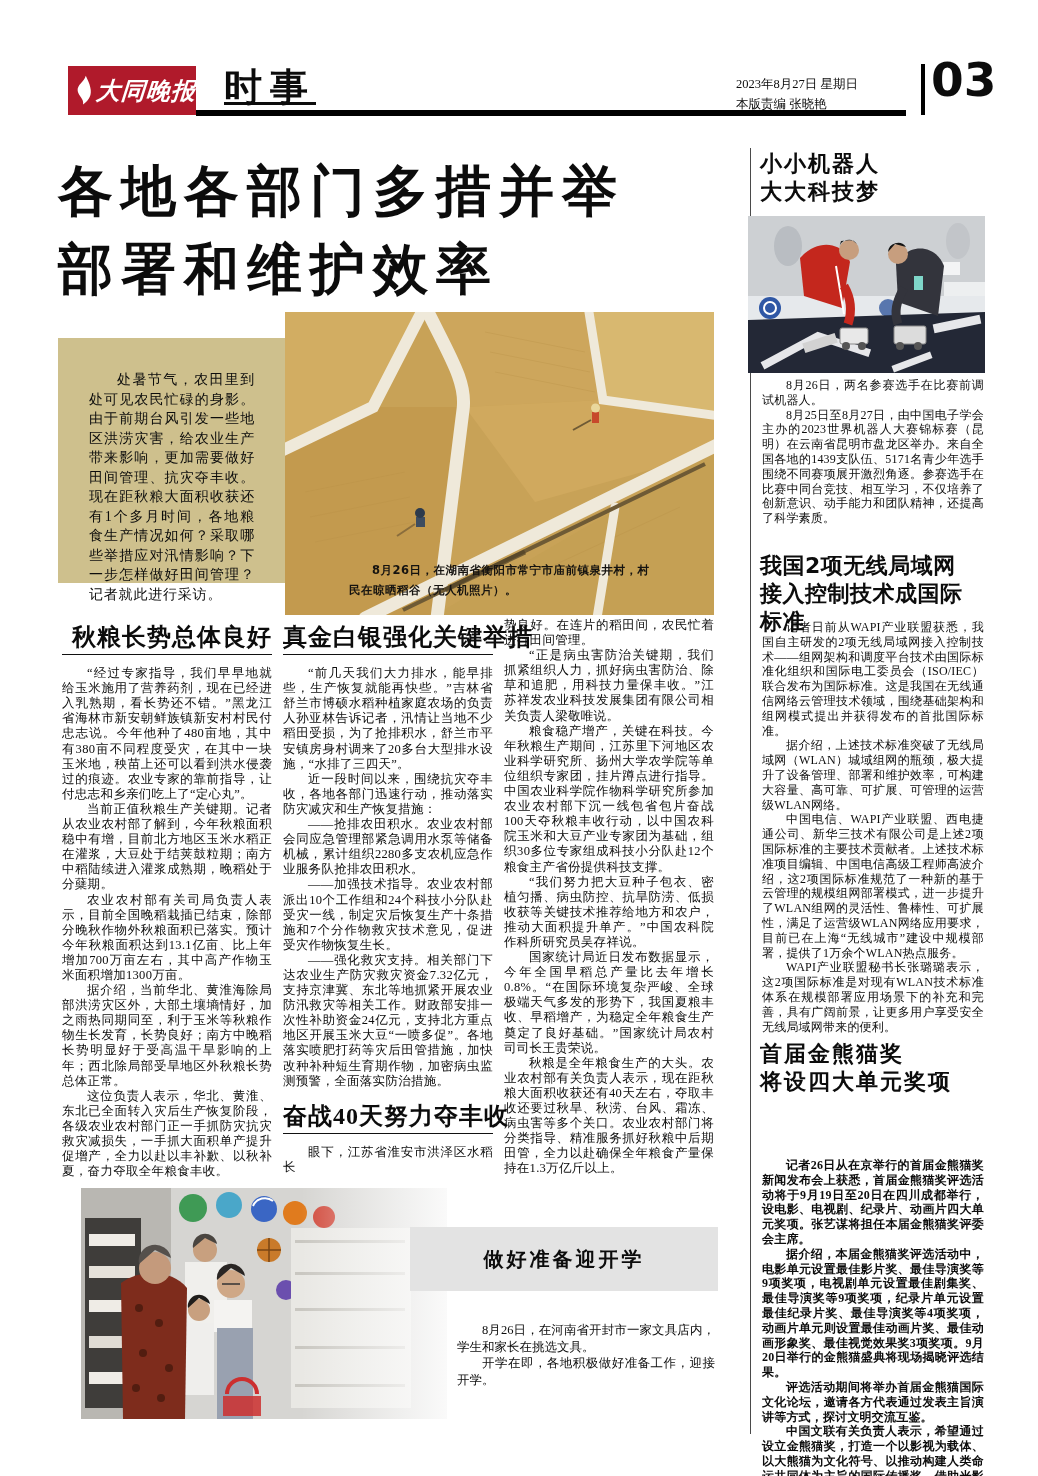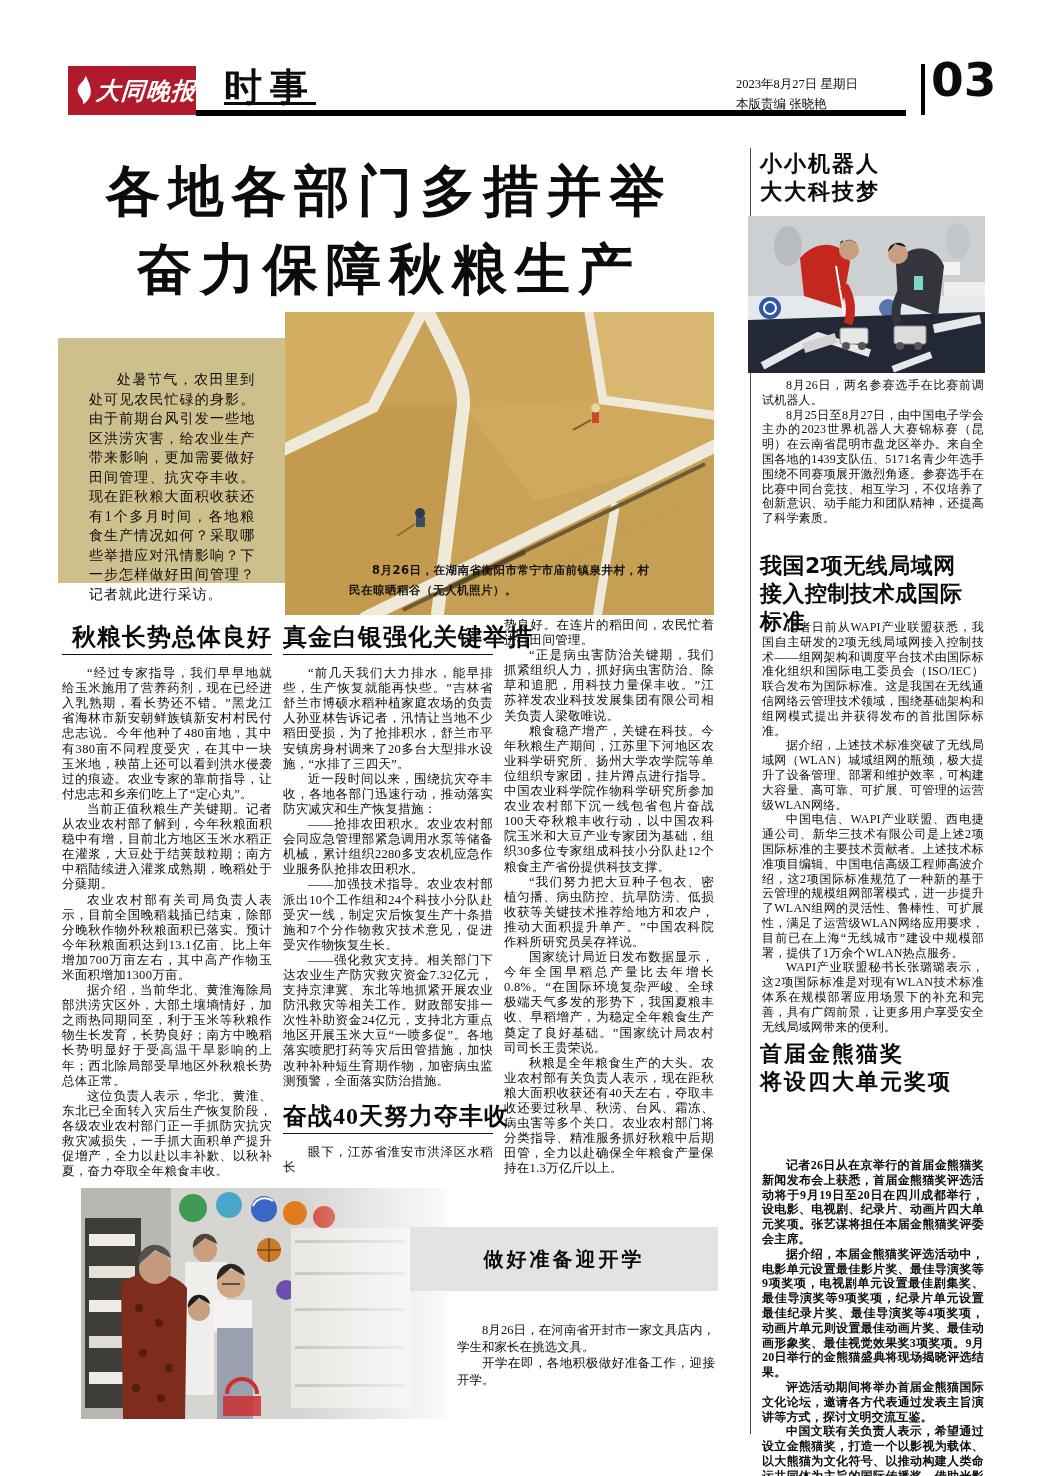--- a/index.html
+++ b/index.html
@@ -16,21 +16,21 @@
   .section-label{left:224px;top:62px;font-size:38px;font-weight:900;letter-spacing:8px;
                  font-family:"Liberation Serif",serif;text-decoration:underline;}
   .date-block{left:736px;top:74px;font-size:12.5px;line-height:20px;white-space:nowrap;}
   .pn-bar{left:921px;top:64px;width:4px;height:51px;background:#000;}
   .page-num{left:931px;top:52px;font-size:47px;font-weight:900;
             font-family:"DejaVu Sans",sans-serif;letter-spacing:0;}
   .header-rule{left:196px;top:110px;width:710px;height:6px;background:#000;}
   .v-divider{left:750px;top:148px;width:1px;height:1286px;background:#4a4a4a;}
 
   
-  .headline{left:58px;top:152px;width:662px;text-align:center;
+  .headline{left:58px;top:152px;width:662px;
             font-family:"DejaVu Sans",sans-serif;font-weight:900;font-size:55px;
             line-height:78px;letter-spacing:8px;white-space:nowrap;}
   .intro-box{left:58px;top:338px;width:228px;height:245px;background:#cec08d;
              padding:15px 14px;box-sizing:border-box;}
   .intro-box p{margin:17px;font-size:14px;line-height:19.5px;letter-spacing:0.8px;
                text-align:justify;text-indent:2em;}
   .photo-main{left:285px;top:312px;width:429px;height:288px;}
   .photo-main svg{display:block;}
   .pm-caption{position:absolute;left:64px;top:248px;width:310px;
               font-family:"DejaVu Sans",sans-serif;font-weight:700;font-size:11.5px;
@@ -79,21 +79,21 @@
     <div>2023年8月27日 星期日</div>
     <div>本版责编 张晓艳</div>
   </div>
   <div class="abs pn-bar"></div>
   <div class="abs page-num">03</div>
   <div class="abs header-rule"></div>
   <div class="abs v-divider"></div>
 
   <div class="abs headline">
     <div>各地各部门多措并举</div>
-    <div>奋力保障秋粮生产</div>
+    <div>部署和维护效率</div>
   </div>
 
   <div class="abs intro-box">
     <p>处暑节气，农田里到处可见农民忙碌的身影。由于前期台风引发一些地区洪涝灾害，给农业生产带来影响，更加需要做好田间管理、抗灾夺丰收。现在距秋粮大面积收获还有1个多月时间，各地粮食生产情况如何？采取哪些举措应对汛情影响？下一步怎样做好田间管理？记者就此进行采访。</p>
   </div>
 
   <div class="abs photo-main">
     <svg width="429" height="303" viewBox="0 0 429 303">
       <rect width="429" height="303" fill="#c8a257"></rect>
       <polygon points="0,0 140,0 88,95 0,140" fill="#d2ad62"></polygon>

